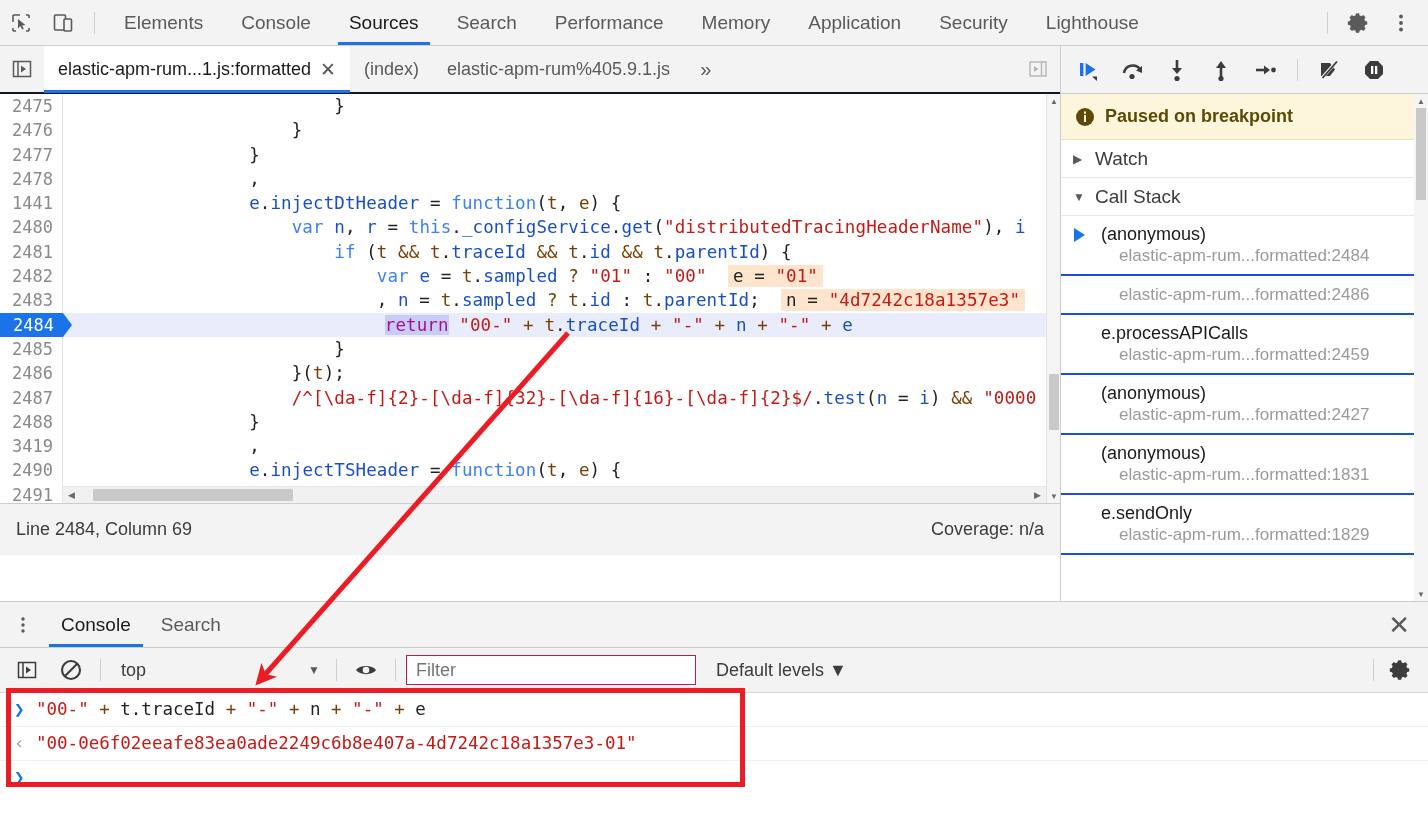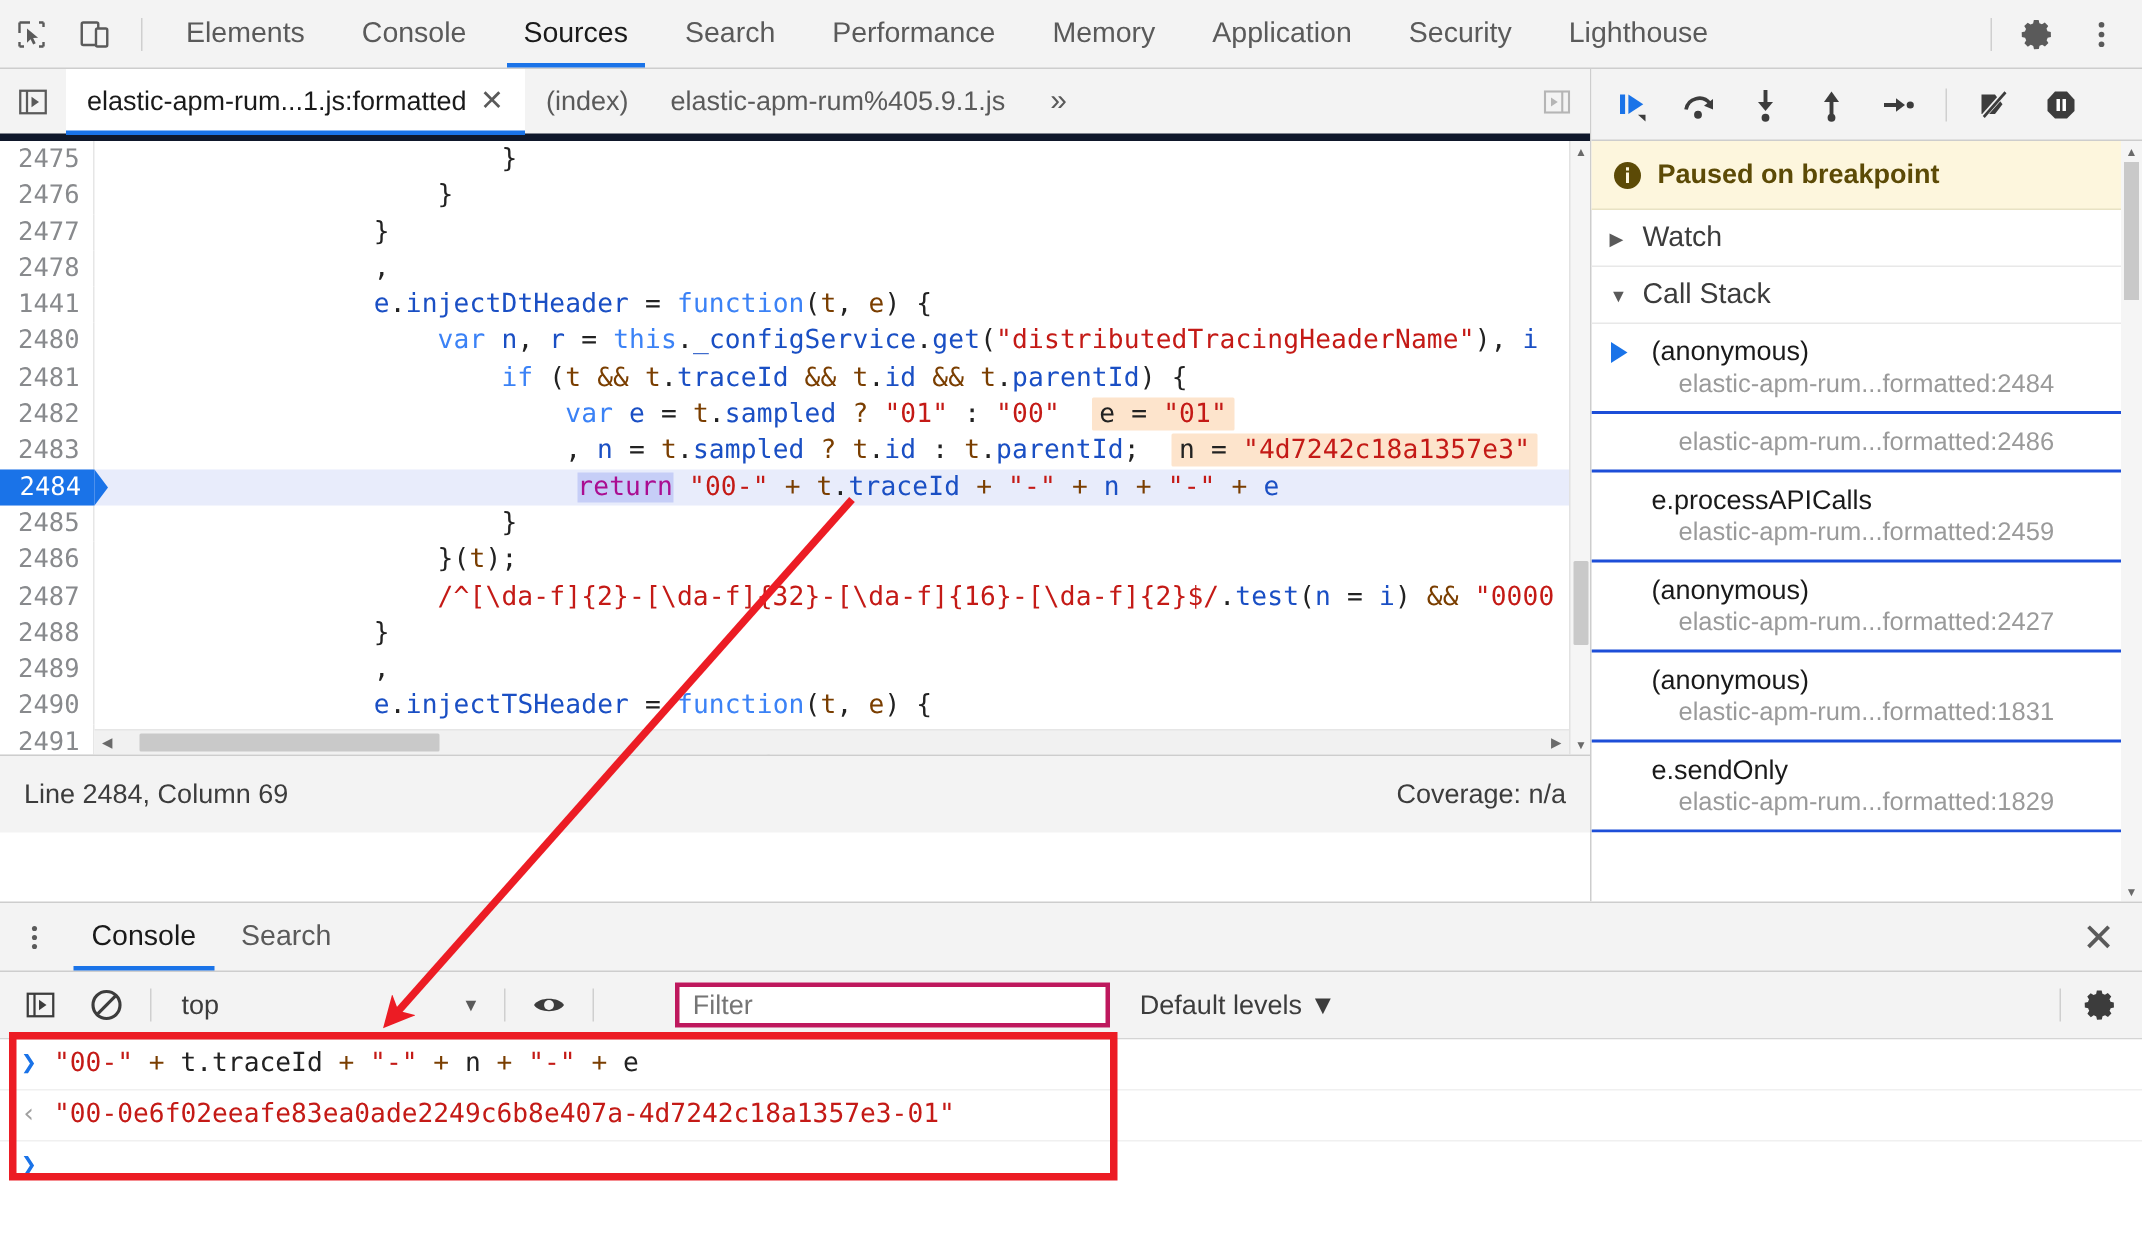--- a/index.html
+++ b/index.html
@@ -31,21 +31,21 @@
   .panel-tab.active { color: #1a1a1a; }
   .panel-tab.active::after {
     content: ""; position: absolute; left: 8px; right: 8px; bottom: 0;
     height: 3px; background: #1a73e8;
   }
   .tb-right { display: flex; align-items: center; padding-right: 6px; }
 
   
   .sources-area { position: absolute; left: 0; top: 46px; width: 1060px; height: 509px; background: #fff; }
   .file-tabs {
-    height: 48px; background: #f3f3f3; border-bottom: 5px solid #0f172a;
+    height: 48px; background: #f3f3f3; border-bottom: 2px solid #0f172a;
     display: flex; align-items: stretch;
   }
   .ft-nav-btn { width: 44px; display: flex; align-items: center; justify-content: center; cursor: pointer; }
   .file-tab {
     position: relative; display: flex; align-items: center; gap: 9px;
     padding: 0 14px; font-size: 18px; color: #5a5a5a; cursor: pointer; white-space: nowrap;
   }
   .file-tab.active { background: #ffffff; color: #1a1a1a; }
   .file-tab.active::after {
     content: ""; position: absolute; left: 0; right: 0; bottom: -1px; height: 3px; background: #1a73e8;
@@ -168,24 +168,23 @@
 
   .console-toolbar {
     height: 45px; background: #f3f3f3; border-bottom: 1px solid #d4d4d4;
     display: flex; align-items: center; padding: 0 8px; gap: 6px;
   }
   .ct-icon { width: 38px; height: 38px; display: flex; align-items: center; justify-content: center; cursor: pointer; }
   .ct-sep { width: 1px; height: 22px; background: #cfcfcf; margin: 0 4px; }
   .ct-ctx { font-size: 18px; color: #3c3c3c; padding: 0 8px 0 10px; min-width: 185px; cursor: pointer; }
   .ct-caret { font-size: 12px; color: #5a5a5a; cursor: pointer; padding: 0 6px; }
   .ct-filter {
-    width: 290px; height: 30px; background: #fff; border: 3px solid #be185d;
+    width: 290px; height: 30px; background: #fff; border: 1px solid #be185d;
     font-size: 18px; color: #9a9a9a; padding: 0 9px; outline: none;
     font-family: "Liberation Sans", sans-serif;
-    margin-left: 44px;
   }
   .ct-levels { font-size: 18px; color: #3c3c3c; padding-left: 14px; cursor: pointer; white-space: nowrap; }
   .ct-right { margin-left: auto; display: flex; align-items: center; gap: 4px; }
 
   .console-body { background: #fff; }
   .con-row {
     display: flex; align-items: flex-start; gap: 10px; padding: 5px 0 5px 14px;
     border-bottom: 1px solid #f0f0f0; min-height: 33px;
     font-family: "DejaVu Sans Mono", monospace; font-size: 17.5px; line-height: 23px;
   }
@@ -310,21 +309,21 @@
           <div class="code-row"><div class="gutter">1441</div><div class="code-text">                <span class="tok-var">e</span>.<span class="tok-var">injectDtHeader</span> <span class="tok-plain">=</span> <span class="tok-kw">function</span>(<span class="tok-prop">t</span>, <span class="tok-prop">e</span>) {</div></div>
           <div class="code-row"><div class="gutter">2480</div><div class="code-text">                    <span class="tok-kw">var</span> <span class="tok-var">n</span>, <span class="tok-var">r</span> <span class="tok-plain">=</span> <span class="tok-kw">this</span>.<span class="tok-var">_configService</span>.<span class="tok-var">get</span>(<span class="tok-str">"distributedTracingHeaderName"</span>), <span class="tok-var">i</span></div></div>
           <div class="code-row"><div class="gutter">2481</div><div class="code-text">                        <span class="tok-kw">if</span> (<span class="tok-prop">t</span> <span class="tok-prop">&amp;&amp;</span> <span class="tok-prop">t</span>.<span class="tok-var">traceId</span> <span class="tok-prop">&amp;&amp;</span> <span class="tok-prop">t</span>.<span class="tok-var">id</span> <span class="tok-prop">&amp;&amp;</span> <span class="tok-prop">t</span>.<span class="tok-var">parentId</span>) {</div></div>
           <div class="code-row"><div class="gutter">2482</div><div class="code-text">                            <span class="tok-kw">var</span> <span class="tok-var">e</span> <span class="tok-plain">=</span> <span class="tok-prop">t</span>.<span class="tok-var">sampled</span> <span class="tok-prop">?</span> <span class="tok-str">"01"</span> : <span class="tok-str">"00"</span>  <span class="inline-val"><span class="iv-name">e = </span><span class="iv-str">"01"</span></span></div></div>
           <div class="code-row"><div class="gutter">2483</div><div class="code-text">                            , <span class="tok-var">n</span> <span class="tok-plain">=</span> <span class="tok-prop">t</span>.<span class="tok-var">sampled</span> <span class="tok-prop">?</span> <span class="tok-prop">t</span>.<span class="tok-var">id</span> : <span class="tok-prop">t</span>.<span class="tok-var">parentId</span>;  <span class="inline-val"><span class="iv-name">n = </span><span class="iv-str">"4d7242c18a1357e3"</span></span></div></div>
           <div class="code-row current"><div class="gutter">2484</div><div class="code-text">                            <span class="hl-return">return</span> <span class="tok-str">"00-"</span> <span class="tok-prop">+</span> <span class="tok-prop">t</span>.<span class="tok-var">traceId</span> <span class="tok-prop">+</span> <span class="tok-str">"-"</span> <span class="tok-prop">+</span> <span class="tok-var">n</span> <span class="tok-prop">+</span> <span class="tok-str">"-"</span> <span class="tok-prop">+</span> <span class="tok-var">e</span></div></div>
           <div class="code-row"><div class="gutter">2485</div><div class="code-text">                        }</div></div>
           <div class="code-row"><div class="gutter">2486</div><div class="code-text">                    }(<span class="tok-prop">t</span>);</div></div>
           <div class="code-row"><div class="gutter">2487</div><div class="code-text">                    <span class="tok-re">/^[\da-f]{2}-[\da-f]{32}-[\da-f]{16}-[\da-f]{2}$/</span>.<span class="tok-var">test</span>(<span class="tok-var">n</span> <span class="tok-plain">=</span> <span class="tok-var">i</span>) <span class="tok-prop">&amp;&amp;</span> <span class="tok-str">"0000</span></div></div>
           <div class="code-row"><div class="gutter">2488</div><div class="code-text">                }</div></div>
-          <div class="code-row"><div class="gutter">2489</div><div class="code-text">                ,</div></div>
+          <div class="code-row"><div class="gutter">3419</div><div class="code-text">                ,</div></div>
           <div class="code-row"><div class="gutter">2490</div><div class="code-text">                <span class="tok-var">e</span>.<span class="tok-var">injectTSHeader</span> <span class="tok-plain">=</span> <span class="tok-kw">function</span>(<span class="tok-prop">t</span>, <span class="tok-prop">e</span>) {</div></div>
           <div class="code-row"><div class="gutter">2491</div><div class="code-text">                    <span class="tok-kw">var</span> <span class="tok-var">n</span> <span class="tok-plain">=</span> <span class="tok-kw">function</span>(<span class="tok-prop">t</span>) {</div></div>
         </div>
 
       <div class="ed-vscroll">
         <div class="ed-arrow-up">▲</div>
         <div class="ed-vthumb"></div>
         <div class="ed-arrow-dn">▼</div>
       </div>
       <div class="ed-hscroll">

